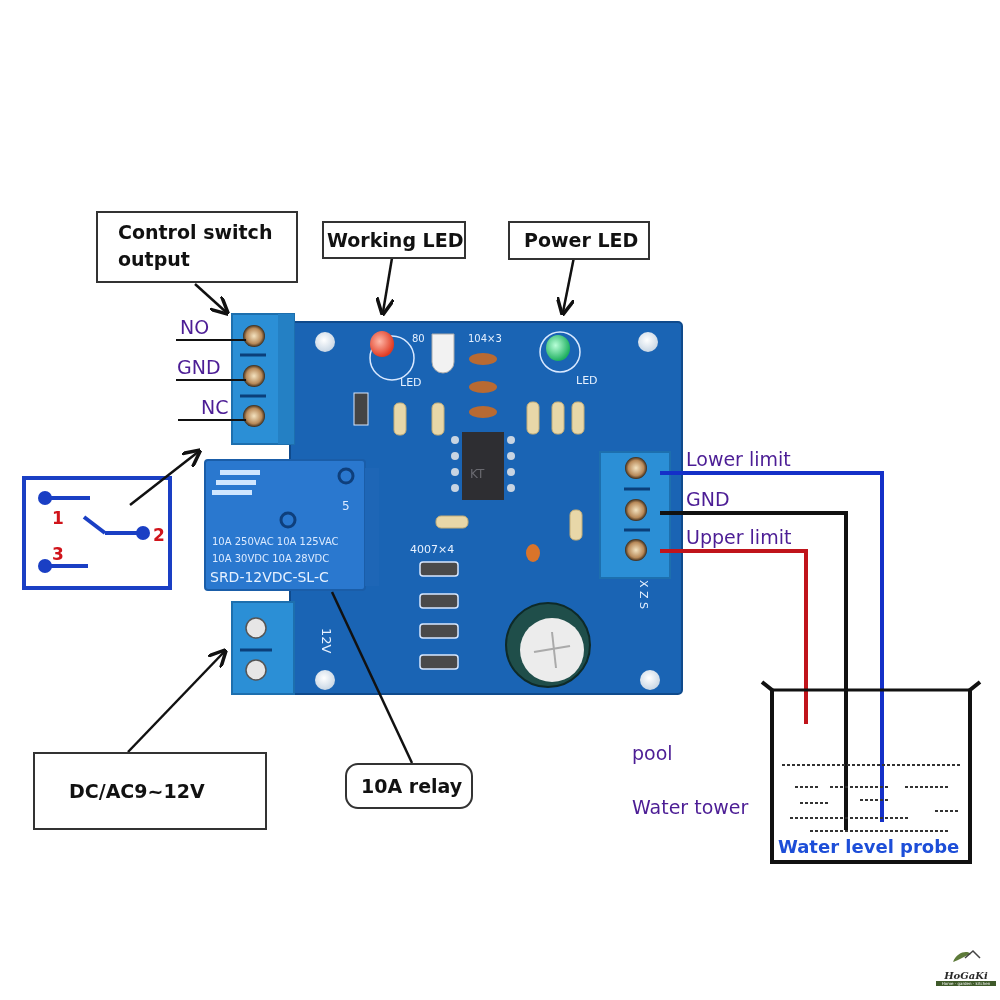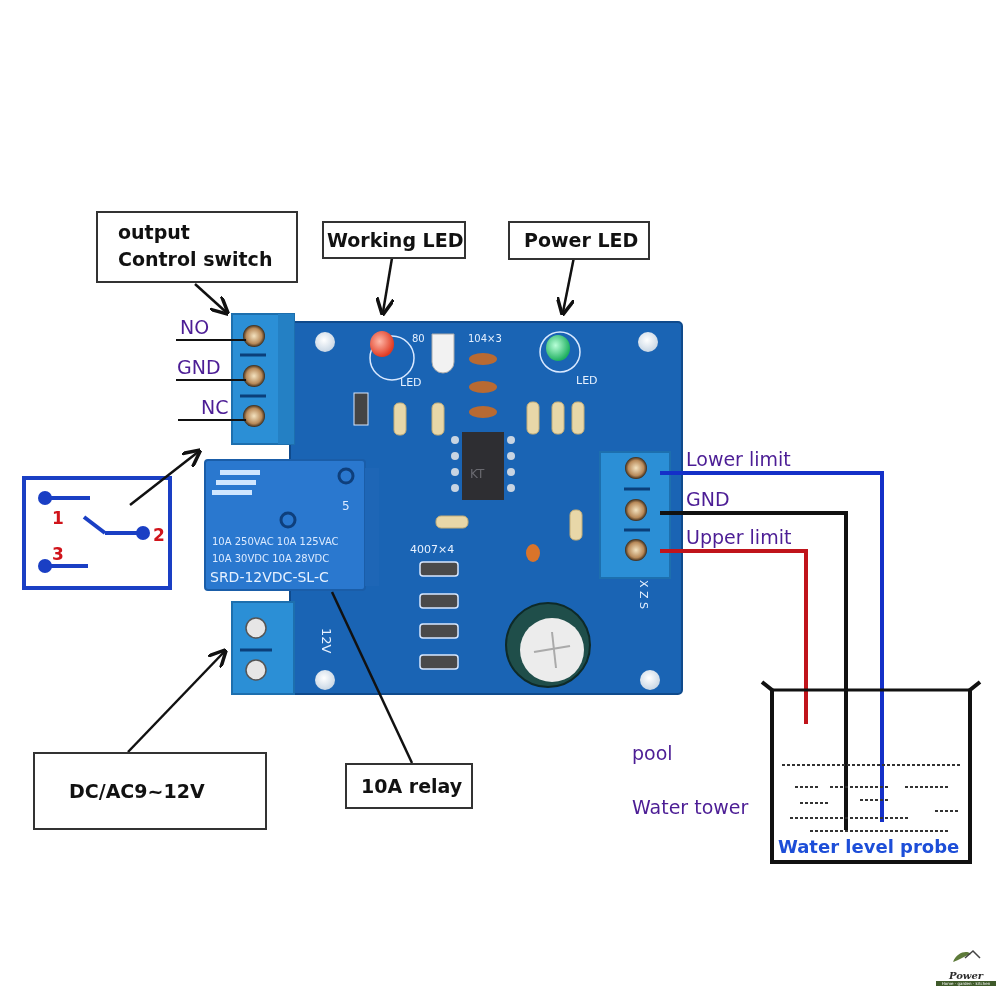--- a/index.html
+++ b/index.html
@@ -207,46 +207,46 @@
     <line x1="195" y1="284" x2="226" y2="312" marker-end="url(#arrow)"></line>
     <line x1="392" y1="258" x2="383" y2="312" marker-end="url(#arrow)"></line>
     <line x1="574" y1="257" x2="563" y2="312" marker-end="url(#arrow)"></line>
     <line x1="130" y1="505" x2="198" y2="452" marker-end="url(#arrow)"></line>
     <line x1="128" y1="752" x2="224" y2="652" marker-end="url(#arrow)"></line>
     <line x1="412" y1="763" x2="332" y2="592"></line>
   </g>
 </svg>
 
 <div class="label-box" style="left:96px; top:211px; width:202px; height:72px; padding:6px 0 0 20px; line-height:27px;">
+  <div>Control switch</div>
   <div>output</div>
-  <div>Control switch</div>
 </div>
 <div class="label-box" style="left:322px; top:221px; width:144px; height:38px; padding:6px 0 0 3px;">
   <span>Working LED</span>
 </div>
 <div class="label-box" style="left:508px; top:221px; width:142px; height:39px; padding:6px 0 0 14px;">
   <span>Power LED</span>
 </div>
 <div class="label-box" style="left:33px; top:752px; width:234px; height:78px; padding:26px 0 16px 34px; font-weight:bold;">
   <span>DC/AC9~12V</span>
 </div>
-<div class="label-box" style="left:345px; top:763px; width:128px; height:46px; padding:10px 0 0 14px;">
+<div class="label-box" style="left:345px; top:763px; width:128px; height:46px; padding:10px 0 0 14px;border-radius:13px;">
   <span>10A relay</span>
 </div>
 
 <div class="plain-label" style="left:180px; top:316px;">NO</div>
 <div class="plain-label" style="left:177px; top:356px;">GND</div>
 <div class="plain-label" style="left:181px; top:396px;margin-left:20px;">NC</div>
 <div class="plain-label" style="left:686px; top:448px;text-align:right;">Lower limit</div>
 <div class="plain-label" style="left:686px; top:488px;">GND</div>
 <div class="plain-label" style="left:686px; top:526px;">Upper limit</div>
 <div class="plain-label" style="left:632px; top:742px;">pool</div>
 <div class="plain-label" style="left:632px; top:796px;">Water tower</div>
 <div class="red-label" style="left:778px; top:836px; font-size:18px;">Water level probe</div>
 
 <div class="brand">
   <svg width="30" height="18" viewBox="0 0 30 18">
     <path d="M2 14 C6 4, 16 2, 20 6 C14 8, 8 12, 2 14 Z" fill="#5d7a3a"></path>
     <path d="M14 10 L22 3 L29 10" fill="none" stroke="#444" stroke-width="1.5"></path>
   </svg>
-  <div class="brand-name">Power</div>
+  <div class="brand-name">HoGaKi</div>
   <div class="brand-tag">Home - garden - kitchen</div>
 </div>
 
 </body></html>

